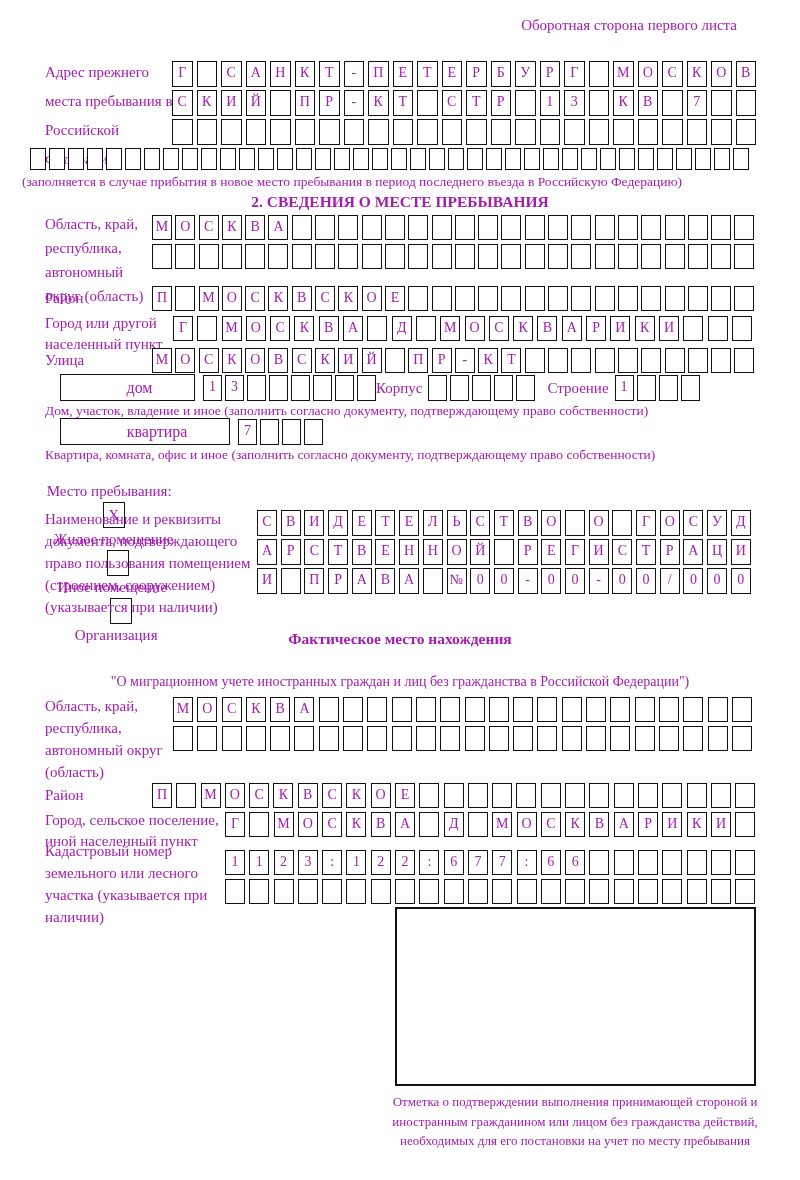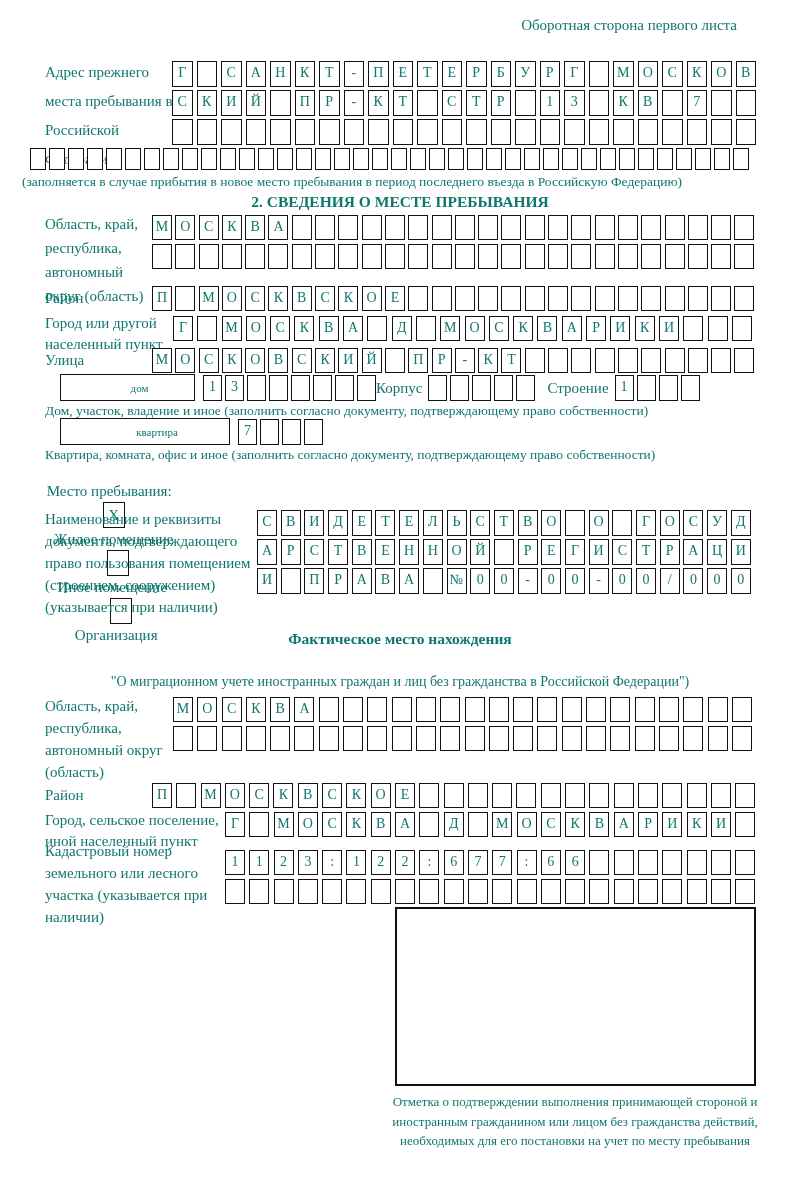--- a/index.html
+++ b/index.html
@@ -1,17 +1,17 @@
 <!DOCTYPE html>
 <html><head>
 <meta charset="utf-8">
 <style>
   html,body{margin:0;padding:0;background:#fff;}
   .page{
-    position:relative; width:800px; height:1180px; background:#fff; color:#0f766e;
+    position:relative; width:800px; height:1180px; background:#fff; color:#a21caf;
     font-family:"Liberation Serif", serif; overflow:hidden;
   }
   .lbl{font-size:15px; line-height:22px;}
   .cap{font-size:13.5px; line-height:18px;}
   .abs{position:absolute;}
   .center{text-align:center;}
   .bold{font-weight:bold;}
   .grid-row{display:flex; align-items:flex-start;}
   .grid-col{display:flex; flex-direction:column;}
   .cell{
@@ -21,21 +21,21 @@
   }
   
   .gA{gap:4px;}        .gA .cell{width:20.5px;}
   .gB{gap:3px;}        .gB .cell{width:16px; height:22px; line-height:18px; font-size:12px;}
   .gC{gap:3.3px;}      .gC .cell{width:20px; height:25px; line-height:21px;}
   .gD{gap:4.3px;}      .gD .cell{width:20px; height:25px; line-height:21px;}
   .gE{gap:3.7px;}      .gE .cell{width:20px;}
   .gH{gap:3px;}        .gH .cell{width:19px;}
   .longbox{
     box-sizing:border-box; border:1.8px solid #111; height:27px;
-    display:flex; align-items:center; justify-content:center; font-size:11px;padding-left:24px;
+    display:flex; align-items:center; justify-content:center; font-size:16px;padding-left:24px;
   }
   .checkbox{
     box-sizing:border-box; border:1.6px solid #111; width:22px; height:26px;
     display:inline-flex; align-items:center; justify-content:center;
     font-size:15px; flex:0 0 auto;
   }
   .inline-row{display:flex; align-items:center;}
   .stamp{box-sizing:border-box; border:2px solid #111; background:#fff;}
 </style>
 </head>

